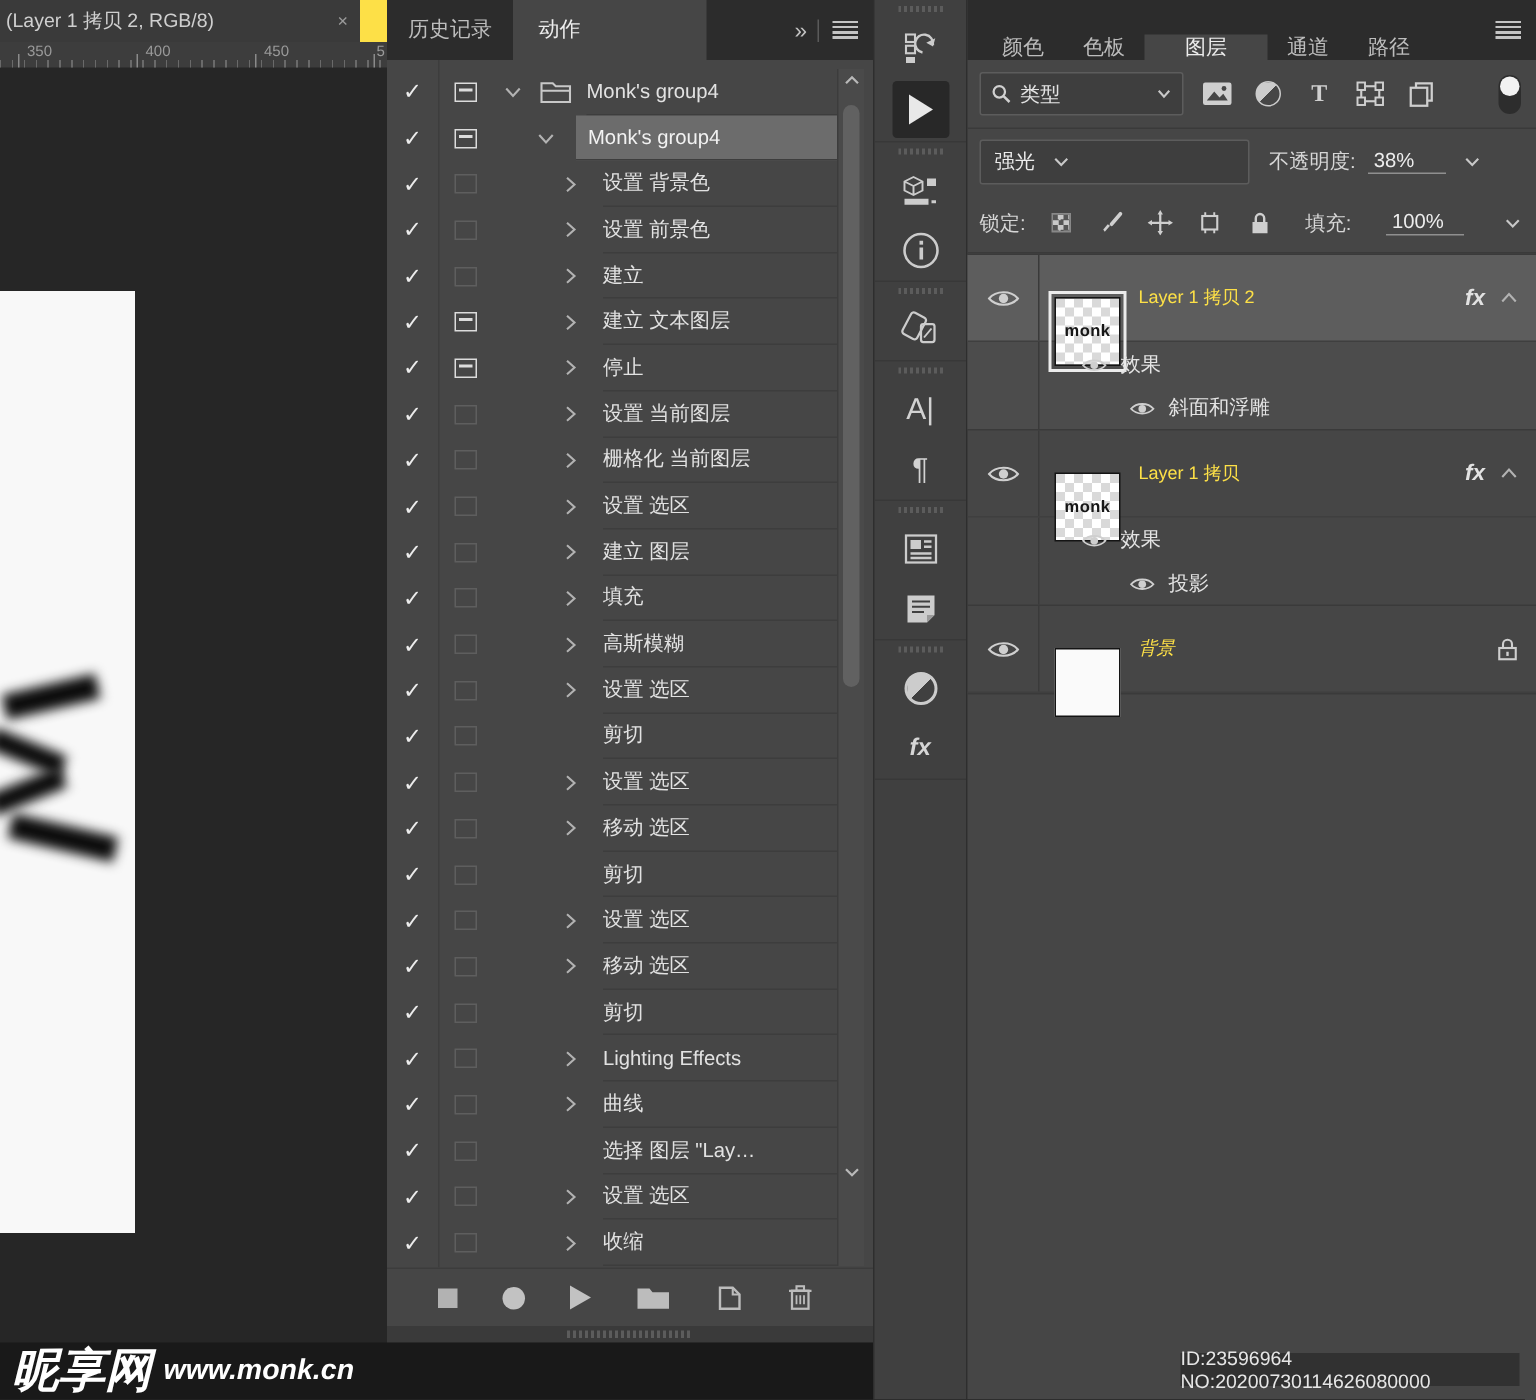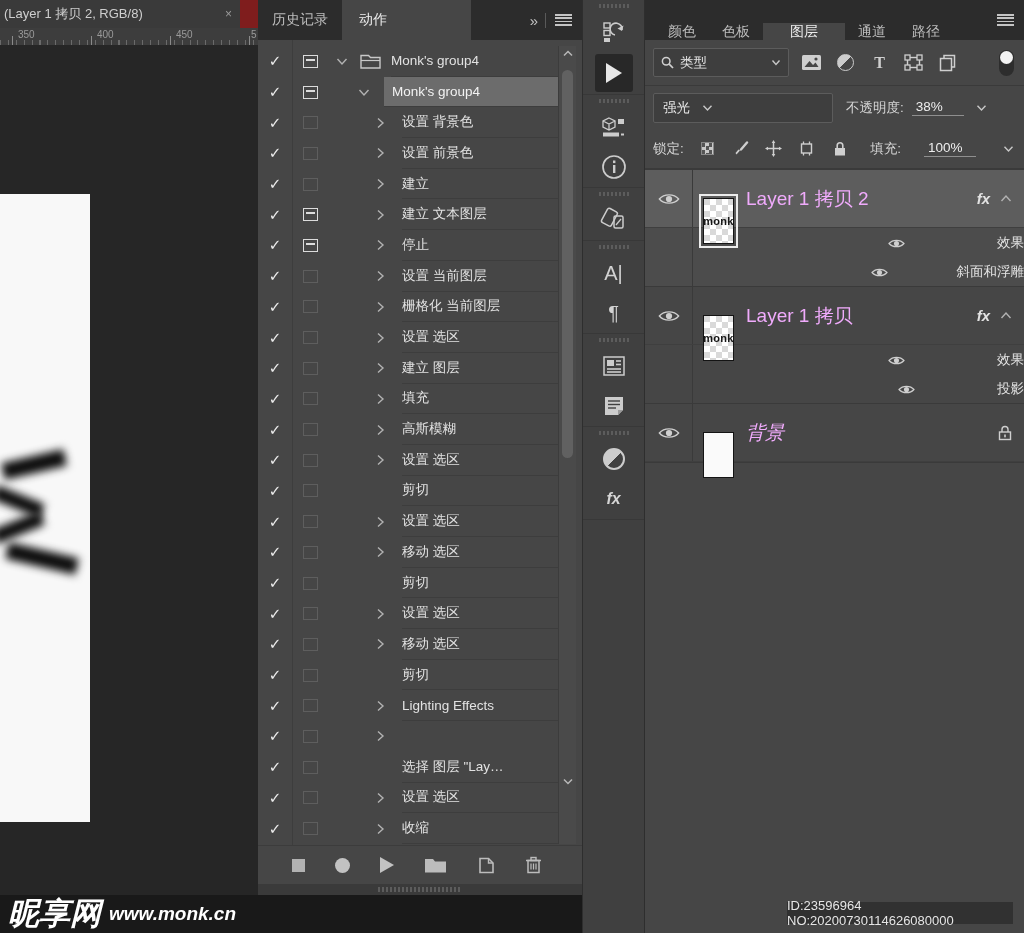--- a/index.html
+++ b/index.html
@@ -2,21 +2,21 @@
 <html><head>
 <meta charset="utf-8">
 <style>
   * { margin:0; padding:0; box-sizing:border-box; }
   html,body { width:1024px; height:933px; overflow:hidden; background:#262626;
     font-family:"Liberation Sans","DejaVu Sans",sans-serif; }
   #app { position:relative; width:1024px; height:933px; }
 
   
   #left-area { position:absolute; left:0; top:0; width:258px; height:933px; background:#262626; }
-  #doc-tabbar { position:absolute; left:0; top:0; width:258px; height:28px; background:#7f1d1d;padding-left:13px; }
+  #doc-tabbar { position:absolute; left:0; top:0; width:258px; height:28px; background:#fde047;padding-left:13px; }
   #doc-tab { position:absolute; left:0; top:0; width:240px; height:28px; background:#3a3a3a;
     display:flex; align-items:center; color:#cfcfcf; font-size:13px; padding:0 4px; }
   #doc-tab .title { white-space:nowrap; overflow:hidden; flex:1; }
   #doc-tab .close { color:#9a9a9a; font-size:12px; padding:0 4px; }
   #ruler { position:absolute; left:0; top:28px; width:258px; height:18px; background:#3d3d3d;
     border-bottom:1px solid #262626; }
   #ruler .minor { position:absolute; left:0; right:0; bottom:0; height:5px;
     background:repeating-linear-gradient(90deg,#6a6a6a 0 1px,transparent 1px 7.9px); }
   #ruler .num { position:absolute; top:1px; font-size:10px; color:#9a9a9a; }
   #ruler .maj { position:absolute; bottom:0; width:1px; height:9px; background:#8a8a8a; }
@@ -114,30 +114,30 @@
     border-bottom:1px solid #3a3a3a; gap:15px; }
   #lock-row .lk { display:flex; justify-content:center; width:18px; }
   .checker13 { width:13px; height:13px; background:repeating-conic-gradient(#c8c8c8 0 25%,#555555 0 50%) 0 0/7px 7px; border:1px solid #888; }
   #fill-label { margin-left:auto; }
 
   .l-block { border-top:1px solid #3a3a3a; }
   .l-block.sel .l-row { background:#5d5d5d; }
   .l-block.sel .e-row { background:#4c4c4c; }
   .l-row { height:58px; display:flex; align-items:center; border-bottom:1px solid #3f3f3f; }
   .eyec { width:48px; height:100%; border-right:1px solid #3a3a3a; display:flex; align-items:center; justify-content:center; flex:none; }
-  .thumb { width:31px; height:46px; margin-left:10px; background:repeating-conic-gradient(#ffffff 0 25%,#d9d9d9 0 50%) 0 0/12px 12px;
+  .thumb { width:44px; height:46px; margin-left:10px; background:repeating-conic-gradient(#ffffff 0 25%,#d9d9d9 0 50%) 0 0/12px 12px;
     border:1px solid #141414; display:flex; align-items:center; justify-content:center; flex:none;margin-top:44px; }
   .thumb.selbr { outline:2px solid #ececec; outline-offset:2px; }
   .thumb.white { background:#fafafa; }
   .thumb .mk { font-style:normal; font-size:11px; font-weight:bold; color:#161616; letter-spacing:.3px; }
-  .lname { margin-left:12px; font-size:19px; color:#f0abfc; }
+  .lname { margin-left:12px; font-size:12px; color:#fde047; }
   .lname.it { font-style:italic; }
   .l-row .rgt { margin-left:auto; display:flex; align-items:center; gap:10px; padding-right:12px; }
   .fxb { font-style:italic; font-weight:bold; font-size:15px; color:#e2e2e2; }
-  .e-row { display:flex; align-items:center;justify-content:space-between; }
+  .e-row { display:flex; align-items:center; }
   .e-row.lv1 { height:30px; }
   .e-row.lv2 { height:28px; }
   .e-row .ind1 { width:28px; flex:none; }
   .e-row .ind2 { width:60px; flex:none; }
   .elbl { margin-left:9px; font-size:13.5px; color:#e4e4e4; }
   .l-end { border-top:0; border-bottom:1px solid #3a3a3a; height:0; }
 
   
   #watermark-bar { position:absolute; left:0; top:895px; width:582px; height:38px; background:#191919;
     display:flex; align-items:center; color:#ffffff; }
@@ -407,20 +407,21 @@
           <span class="lbl item-lbl">Lighting Effects</span>
         </div>
         <div class="a-row">
           <span class="chk">✓</span>
           <span class="dlgbox off"></span>
           <span class="exp">
             <svg width="9" height="12" viewBox="0 0 9 12">
               <polyline points="2,1.5 7,6 2,10.5" fill="none" stroke="#b2b2b2" stroke-width="1.4"></polyline>
             </svg>
           </span>
+          <span class="lbl item-lbl">曲线</span>
         </div>
         <div class="a-row">
           <span class="chk">✓</span>
           <span class="dlgbox off"></span>
           <span class="exp"></span>
           <span class="lbl item-lbl">选择 图层 "Lay…</span>
         </div>
         <div class="a-row">
           <span class="chk">✓</span>
           <span class="dlgbox off"></span>

